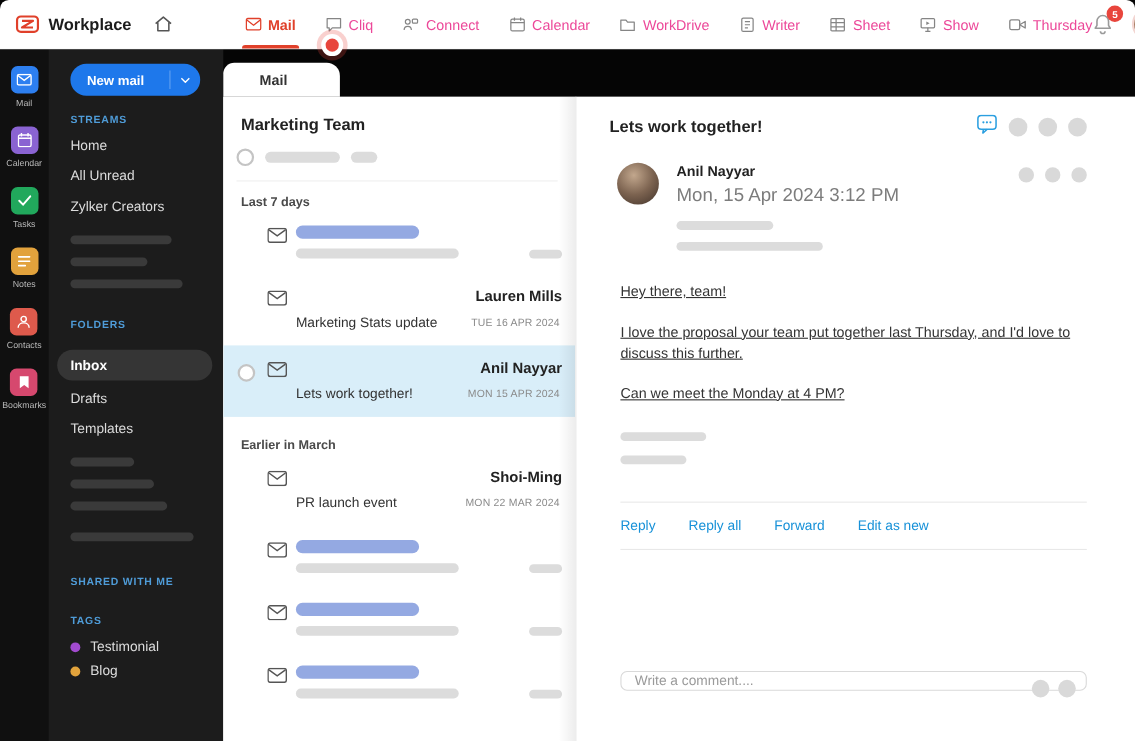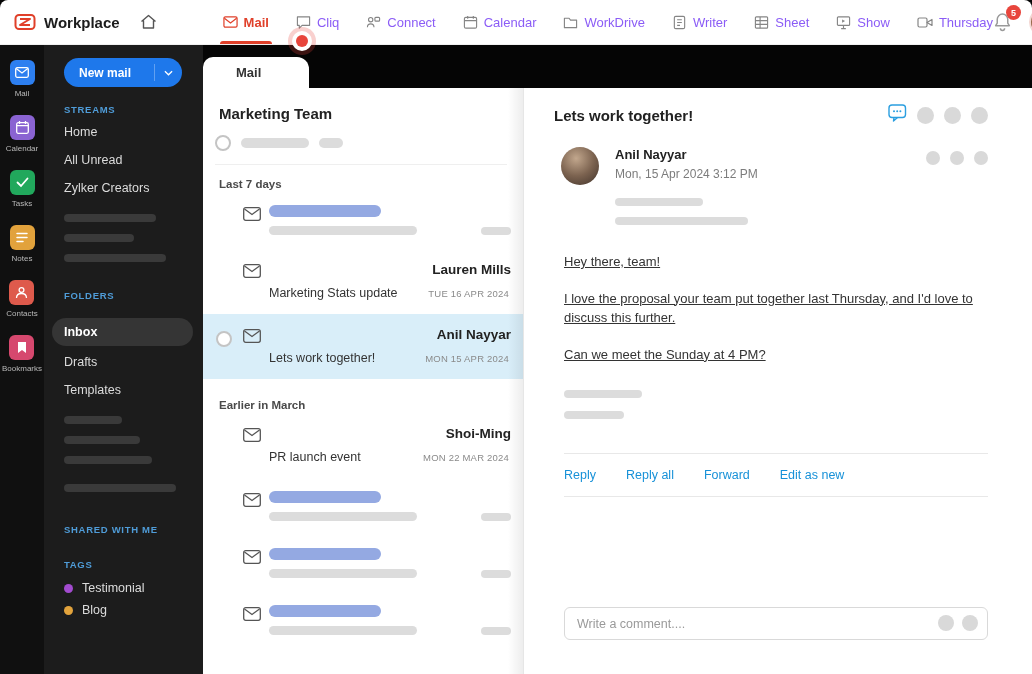--- a/index.html
+++ b/index.html
@@ -12,21 +12,21 @@
   
   #topbar {
     position:absolute; left:0; top:0; right:0; height:45px; background:#fff;
     display:flex; align-items:center; border-radius:8px 8px 0 0; z-index:20;
     border-bottom:1px solid #f0f0f0;
   }
   .brand { display:flex; align-items:center; gap:8px; padding-left:14px; }
   .brand-name { font-size:15px; font-weight:700; color:#1c1c1c; }
   .home-btn { margin-left:20px; display:flex; align-items:center; }
   .topnav { display:flex; align-items:center; gap:27px; margin-left:66px; height:100%; }
-  .nav-item { display:flex; align-items:center; gap:6px; font-size:13px; color:#8b5cf6; position:relative; height:100%; cursor:pointer; }
+  .nav-item { display:flex; align-items:center; gap:6px; font-size:13px; color:#ec4899; position:relative; height:100%; cursor:pointer; }
   .nav-item.active { color:#e0402a; font-weight:700; }
   .nav-underline { position:absolute; bottom:0; left:-3px; right:-3px; height:3px; background:#e0402a; border-radius:3px 3px 0 0; }
   .topbar-right { margin-left:auto; display:flex; align-items:center; gap:16px; padding-right:18px; }
   .bell-wrap { position:relative; width:20px; height:20px; }
   .badge {
     position:absolute; top:-7px; right:-8px; min-width:15px; height:15px; padding:0 3px;
     background:#e8453c; color:#fff; font-size:9px; font-weight:700;
     border-radius:8px; display:flex; align-items:center; justify-content:center;
   }
   .avatar-top {
@@ -99,31 +99,31 @@
   .reader-head { display:flex; align-items:center; padding:16px 44px 0 30px; }
   .rsubject { font-size:15px; font-weight:700; color:#222; }
   .head-icons { margin-left:auto; display:flex; align-items:center; gap:10px; }
   .gcirc { width:17px; height:17px; border-radius:50%; background:#d9d9d9; }
   .gcirc.sm { width:14px; height:14px; }
   .msg-head { display:flex; align-items:flex-start; margin:21px 44px 0 37px; }
   .msg-avatar { width:38px; height:38px; border-radius:50%; flex:none;
     background: radial-gradient(circle at 40% 30%, #c2a78d 0%, #7c6350 50%, #3f3129 100%); }
   .msg-meta { margin-left:16px; }
   .msg-sender { font-size:13px; font-weight:700; color:#222; }
-  .msg-date { font-size:12px; color:#7c7c7c; margin-top:5px; }
+  .msg-date { font-size:17px; color:#7c7c7c; margin-top:5px; }
   .msg-circles { margin-left:auto; display:flex; gap:10px; margin-top:4px; }
   .skel-block { margin:13px 0 0 91px; }
   .body-text { margin:27px 44px 0 40px; font-size:13px; color:#333; line-height:1.5; max-width:430px;text-decoration:underline; }
   .body-text p + p { margin-top:17px; }
   .body-skels { margin-left:40px; }
   .divider { border:none; border-top:1px solid #e8e8e8; margin:34px 44px 0 40px; }
   .actions { display:flex; gap:30px; margin:14px 44px 0 40px; }
   .action-link { font-size:12.5px; color:#1791d8; cursor:pointer; }
   .comment-row { margin:110px 44px 0 40px; position:relative; }
-  .comment-input { width:100%; height:33px; border:1px solid #d9d9d9; border-radius:6px;
+  .comment-input { width:100%; height:18px; border:1px solid #d9d9d9; border-radius:6px;
     padding:0 70px 0 12px; font-size:12.5px; color:#333; font-family:"Liberation Sans", sans-serif; outline:none; }
   .comment-input::placeholder { color:#9a9a9a; }
   .comment-icons { position:absolute; right:10px; top:8px; display:flex; gap:8px; }
 </style>
 </head>
 <body>
 
 <div id="topbar">
   <div class="brand">
     <svg width="22" height="22" viewBox="0 0 22 22">
@@ -464,21 +464,21 @@
     </div>
 
     <div class="skel-block">
       <div class="lpill" style="width:88px;height:8px"></div>
       <div class="lpill" style="width:133px;height:8px;margin-top:11px"></div>
     </div>
 
     <div class="body-text">
       <p>Hey there, team!</p>
       <p>I love the proposal your team put together last Thursday, and I'd love to discuss this further.</p>
-      <p>Can we meet the Sunday at 4 PM?</p>
+      <p>Can we meet the Monday at 4 PM?</p>
     </div>
 
     <div class="body-skels">
       <div class="lpill" style="width:78px;height:8px;margin-top:26px"></div>
       <div class="lpill" style="width:60px;height:8px;margin-top:13px"></div>
     </div>
 
     <hr class="divider">
 
     <div class="actions">

